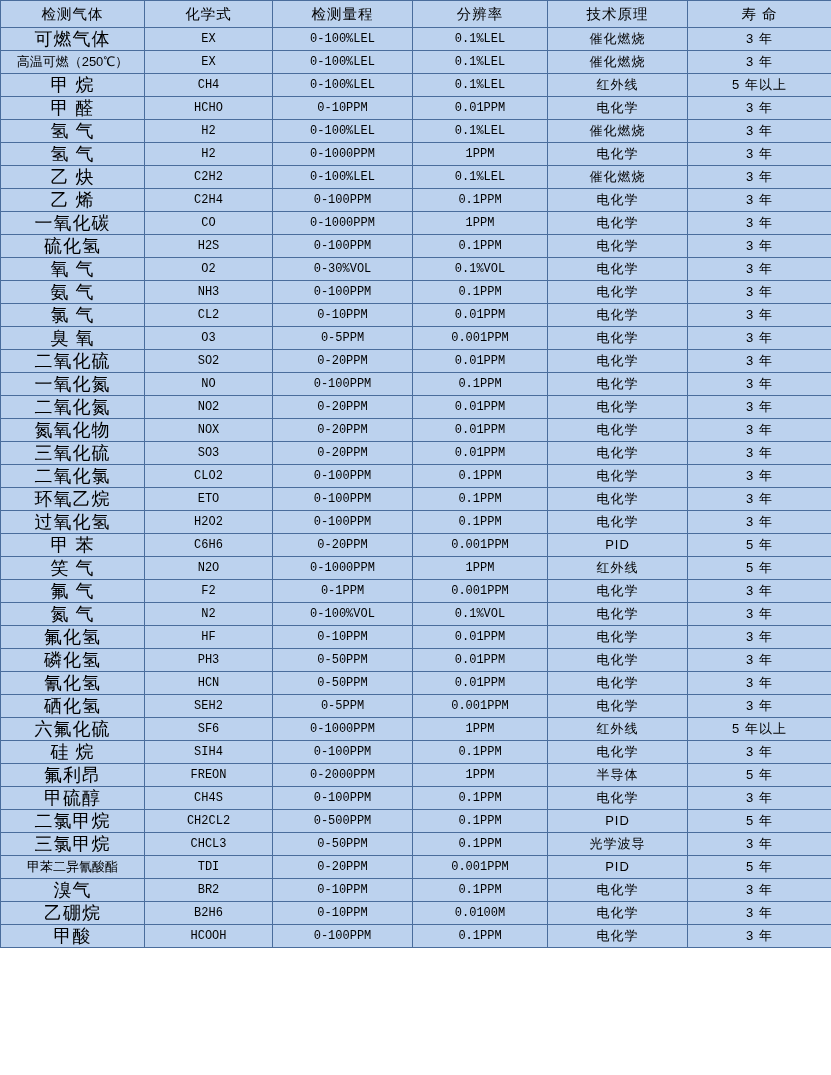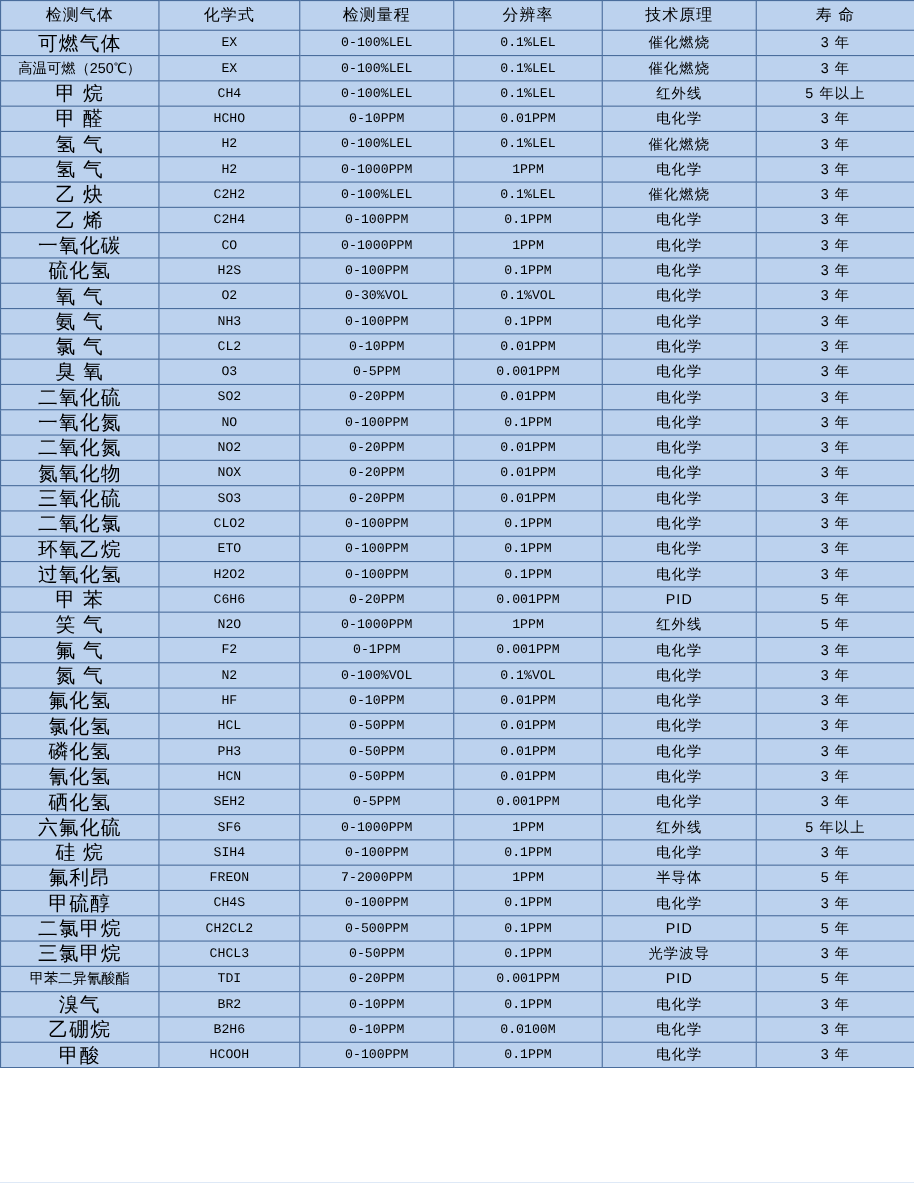--- a/index.html
+++ b/index.html
@@ -307,28 +307,20 @@
         </tr>
         <tr>
           <td class="col-name">氟化氢</td>
           <td class="col-formula">HF</td>
           <td class="col-range">0-10PPM</td>
           <td class="col-res">0.01PPM</td>
           <td class="col-tech">电化学</td>
           <td class="col-life">3 年</td>
         </tr>
         <tr>
-          <td class="col-name">氯化氢</td>
-          <td class="col-formula">HCL</td>
-          <td class="col-range">0-50PPM</td>
-          <td class="col-res">0.01PPM</td>
-          <td class="col-tech">电化学</td>
-          <td class="col-life">3 年</td>
-        </tr>
-        <tr>
           <td class="col-name">磷化氢</td>
           <td class="col-formula">PH3</td>
           <td class="col-range">0-50PPM</td>
           <td class="col-res">0.01PPM</td>
           <td class="col-tech">电化学</td>
           <td class="col-life">3 年</td>
         </tr>
         <tr>
           <td class="col-name">氰化氢</td>
           <td class="col-formula">HCN</td>
@@ -357,21 +349,21 @@
           <td class="col-name">硅 烷</td>
           <td class="col-formula">SIH4</td>
           <td class="col-range">0-100PPM</td>
           <td class="col-res">0.1PPM</td>
           <td class="col-tech">电化学</td>
           <td class="col-life">3 年</td>
         </tr>
         <tr>
           <td class="col-name">氟利昂</td>
           <td class="col-formula">FREON</td>
-          <td class="col-range">7-2000PPM</td>
+          <td class="col-range">0-2000PPM</td>
           <td class="col-res">1PPM</td>
           <td class="col-tech">半导体</td>
           <td class="col-life">5 年</td>
         </tr>
         <tr>
           <td class="col-name">甲硫醇</td>
           <td class="col-formula">CH4S</td>
           <td class="col-range">0-100PPM</td>
           <td class="col-res">0.1PPM</td>
           <td class="col-tech">电化学</td>

